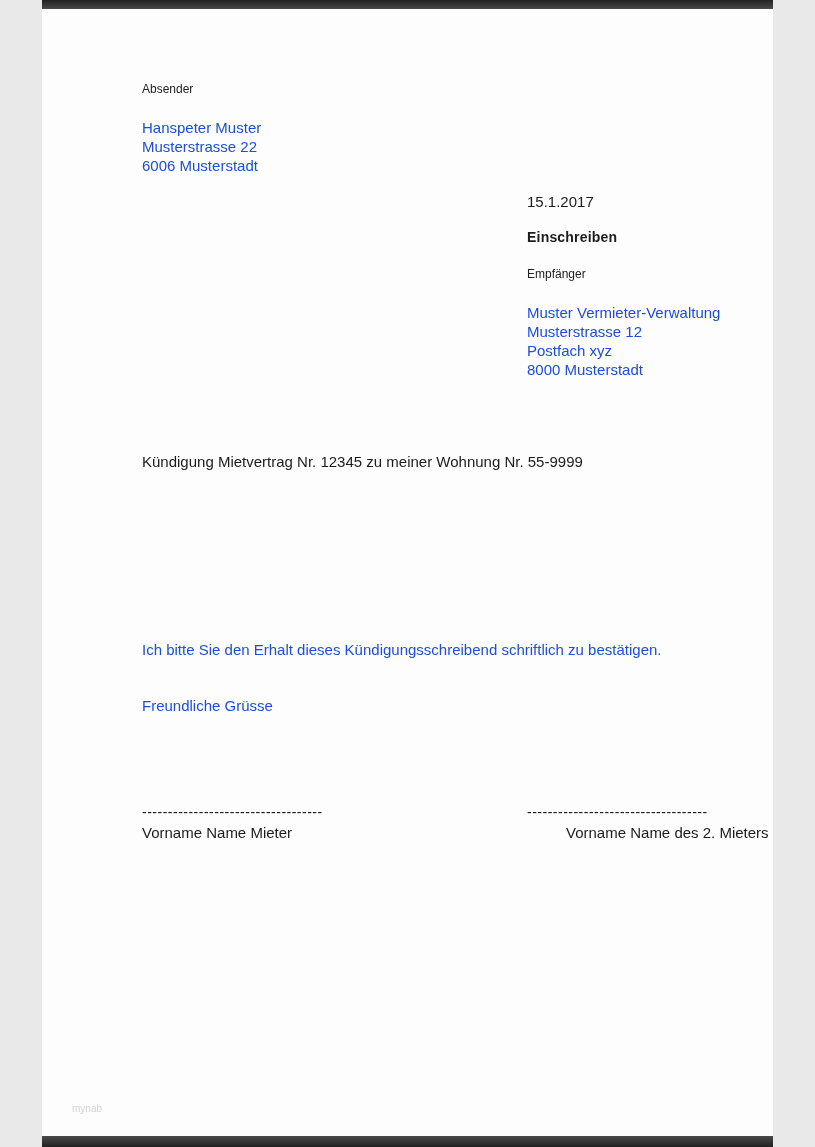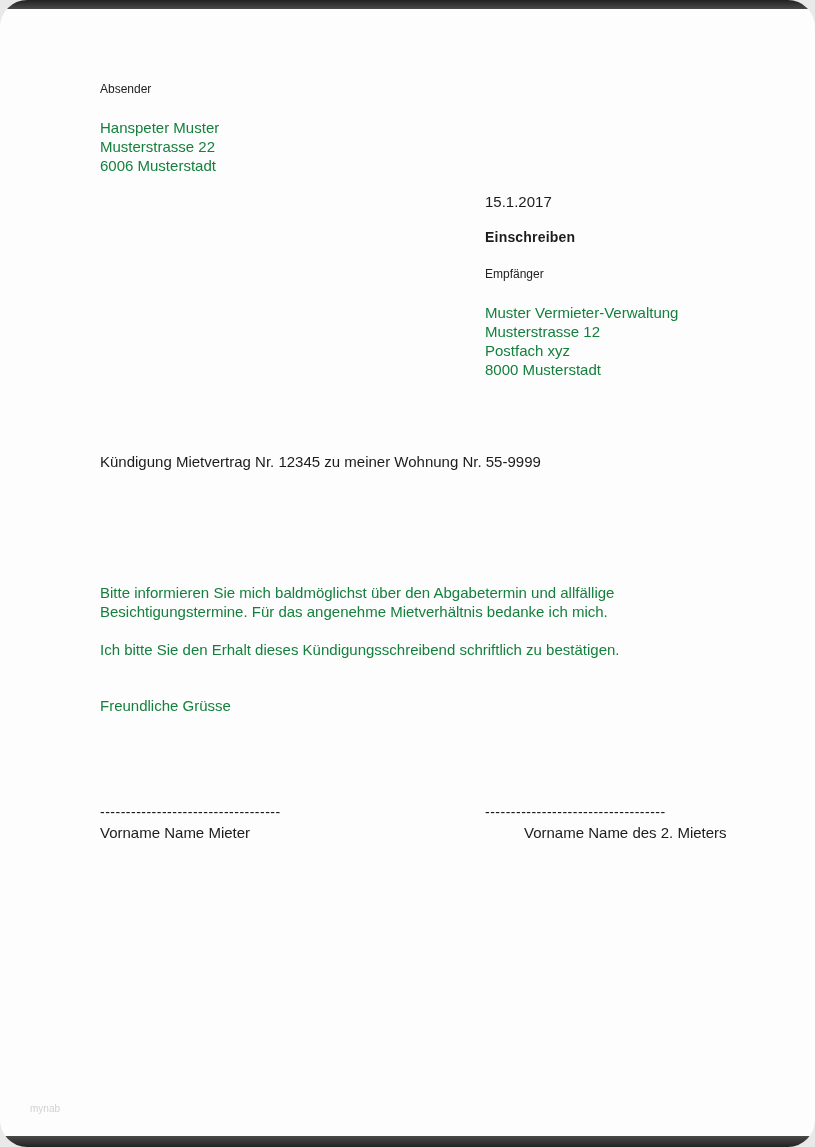--- a/index.html
+++ b/index.html
@@ -2,48 +2,47 @@
 <html><head>
 <meta charset="utf-8">
 <style>
   html, body {
     margin: 0;
     padding: 0;
     background: #e9e9e9;
   }
   .page {
     position: relative;
-    width: 815px;
+    width: 731px;
     height: 1147px;
     margin: 0 auto;
     background: #fdfdfd;
     overflow: hidden;
     font-family: "Liberation Sans", sans-serif;
     color: #1c1c1c;
-    border-radius: 27px;
   }
   .edge-bar {
     position: absolute;
     left: 0;
     width: 100%;
     background: linear-gradient(#222, #4a4a4a);
   }
   .edge-bar.top { top: 0; height: 9px; }
   .edge-bar.bottom { bottom: 0; height: 11px; background: linear-gradient(#4a4a4a, #222); }
 
   .abs { position: absolute; }
 
   .small-label {
     font-size: 12px;
     color: #222;
   }
   .addr-line, .body-text {
     font-size: 15px;
     line-height: 19px;
-    color: #15803d;
+    color: #1d4ed8;
   }
   .sender-block { left: 100px; top: 82px; }
   .sender-address { left: 100px; top: 118px; }
 
   .right-col { left: 485px; }
   .date-line { top: 193px; font-size: 15px; }
   .delivery-line {
     top: 229px;
     font-size: 14px;
     font-weight: bold;
@@ -109,21 +108,20 @@
     <div class="addr-line">Muster Vermieter-Verwaltung</div>
     <div class="addr-line">Musterstrasse 12</div>
     <div class="addr-line">Postfach xyz</div>
     <div class="addr-line">8000 Musterstadt</div>
   </div>
 
   <div class="abs subject-line">Kündigung Mietvertrag Nr. 12345 zu meiner Wohnung Nr. 55-9999</div>
 
 
 
-  <div class="abs para-2 body-text">Bitte informieren Sie mich baldmöglichst über den Abgabetermin und allfällige Besichtigungstermine. Für das angenehme Mietverhältnis bedanke ich mich.</div>
 
   <div class="abs para-3 body-text">Ich bitte Sie den Erhalt dieses Kündigungsschreibend schriftlich zu bestätigen.</div>
 
   <div class="abs closing body-text">Freundliche Grüsse</div>
 
   <div class="abs sig-left-dashes sig-dashes">-----------------------------------</div>
   <div class="abs sig-left-label sig-label">Vorname Name Mieter</div>
 
   <div class="abs sig-right-dashes sig-dashes">-----------------------------------</div>
   <div class="abs sig-right-label sig-label">Vorname Name des 2. Mieters</div>

